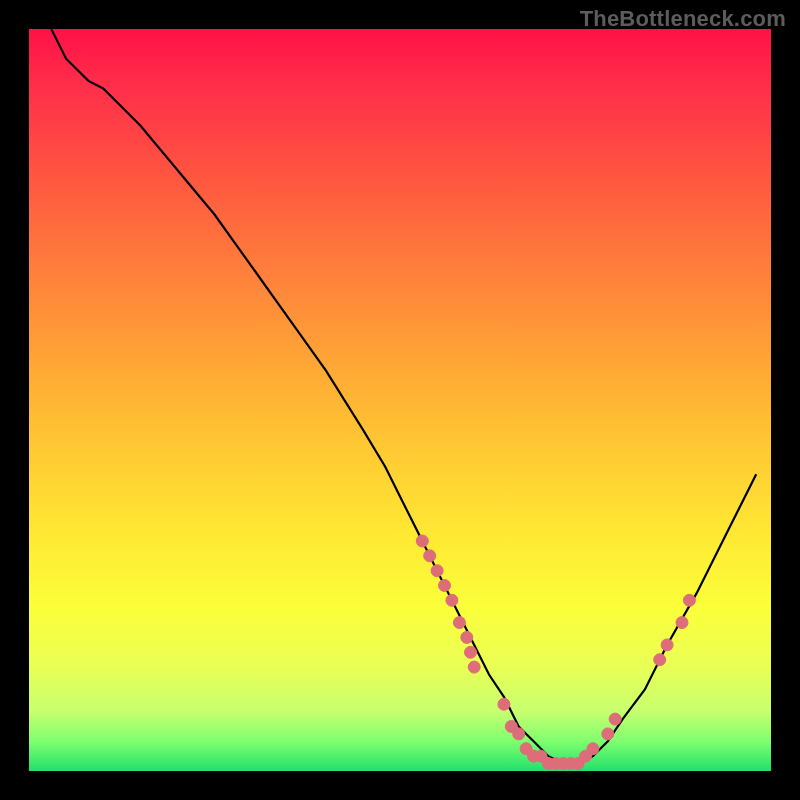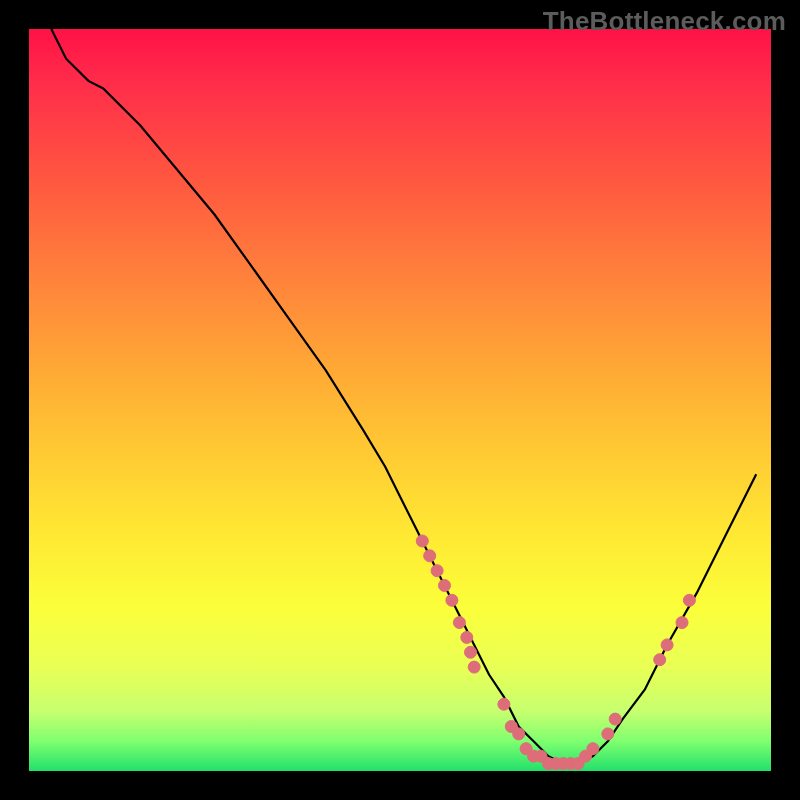--- a/index.html
+++ b/index.html
@@ -13,21 +13,21 @@
   }
   .frame {
     position: relative;
     width: 800px;
     height: 800px;
   }
   .watermark {
     position: absolute;
     top: 6px;
     right: 14px;
-    font-size: 26px;
+    font-size: 22px;
     font-weight: bold;
     color: #5c5c5c;
     letter-spacing: 0.2px;
   }
   .plot-bg {
     position: absolute;
     left: 29px;
     top: 29px;
     width: 742px;
     height: 742px;

